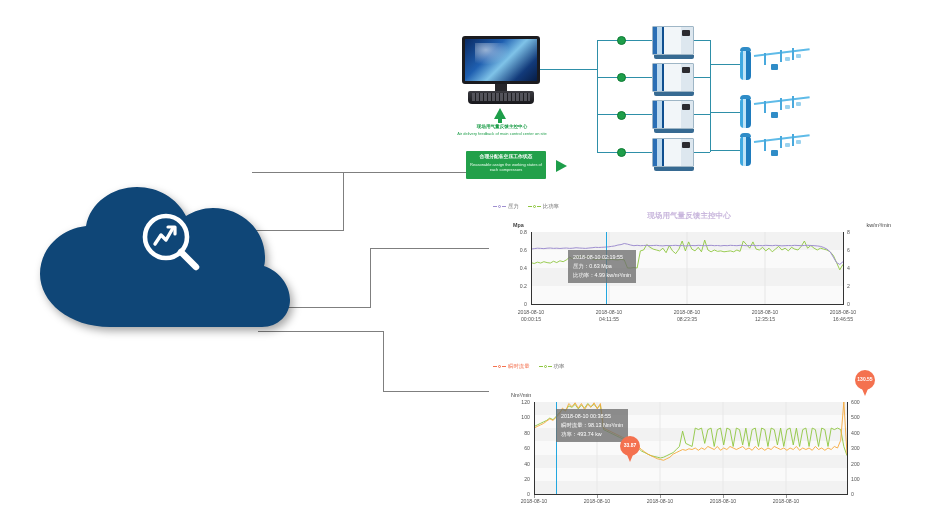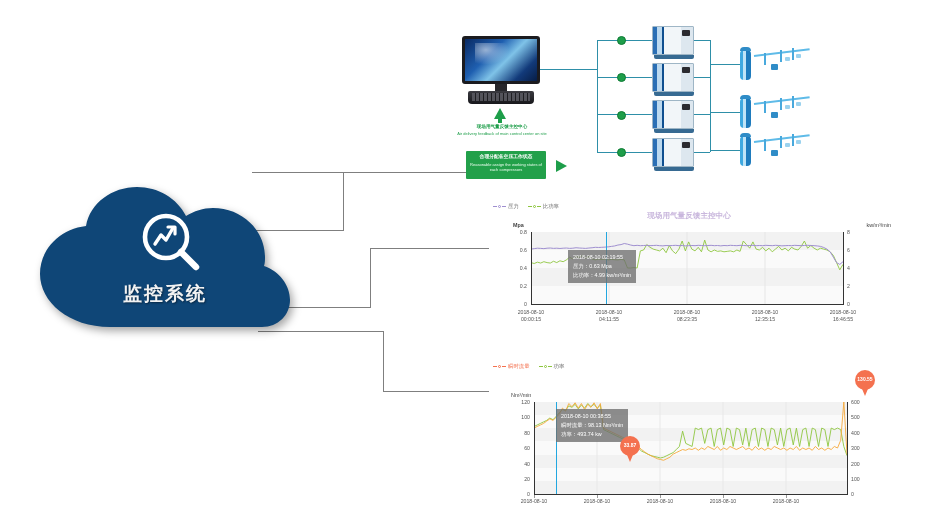--- a/index.html
+++ b/index.html
@@ -153,21 +153,20 @@
                C227 74 227 77 226 80 C241 85 252 99 252 114 C252 129 240 141 224 141 Z" fill="#0f4677"></path>
     </svg>
     <div id="magnifier-icon">
       <svg width="62" height="62" viewBox="0 0 62 62">
         <circle cx="25" cy="25" r="21" fill="none" stroke="#ffffff" stroke-width="4.6"></circle>
         <polyline points="14,32 20,23 25,28 32,16" fill="none" stroke="#ffffff" stroke-width="3.4" stroke-linecap="round" stroke-linejoin="round"></polyline>
         <polyline points="27,15 34,15 34,22" fill="none" stroke="#ffffff" stroke-width="3.2" stroke-linecap="round" stroke-linejoin="round"></polyline>
         <line x1="40" y1="40" x2="55" y2="55" stroke="#ffffff" stroke-width="6.5" stroke-linecap="round"></line>
       </svg>
     </div>
-    <div id="cloud-label">监控系统</div>
   </div>
 
   <div id="schematic">
 
     <div id="monitor">
       <div class="mon-screen">
         <div class="mon-glow"></div>
       </div>
       <div class="mon-neck"></div>
       <div class="mon-base"></div>

